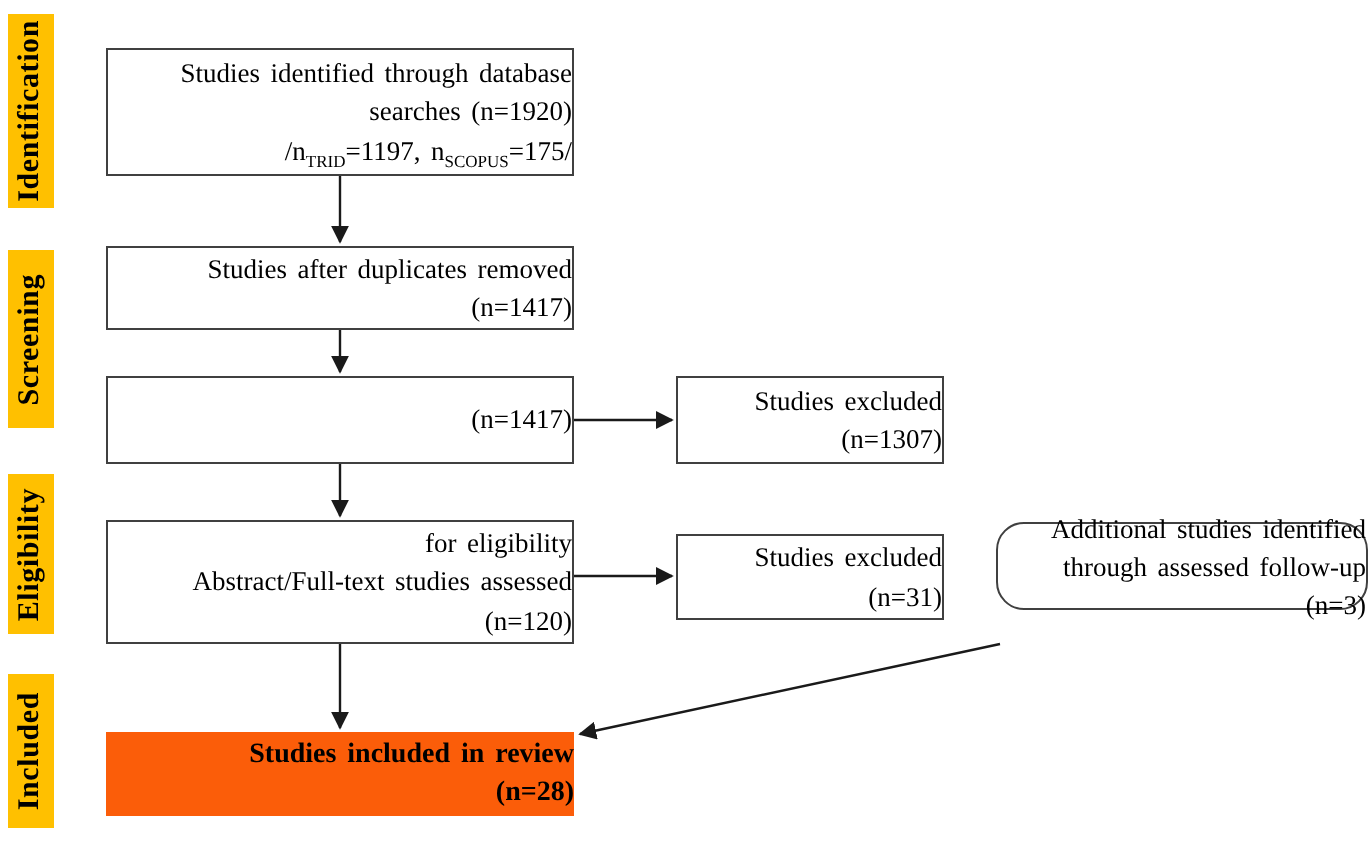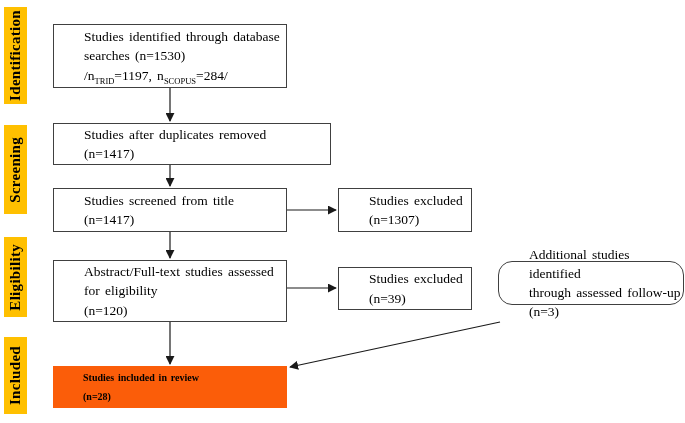--- a/index.html
+++ b/index.html
@@ -30,31 +30,30 @@
     font-size:15px;
     letter-spacing:0.3px;
     white-space:nowrap;
   }
   .box{
     position:absolute;
     box-sizing:border-box;
     border:1px solid var(--box-border);
     background:#ffffff;
     display:flex;flex-direction:column;justify-content:center;
-    text-align:left;
+    text-align:right;
     font-size:13.5px;
     line-height:19.5px;
     word-spacing:0.14em;
-    padding-left:30px;
   }
   .box.nb{border:none;}
   .box.included{
     background:var(--included-bg);
     font-weight:bold;
-    font-size:10px;
+    font-size:14px;
   }
   sub{font-size:8.5px;line-height:0;}
   svg.arrows{position:absolute;left:0;top:0;pointer-events:none;}
   svg.arrows line{stroke:var(--arrow);stroke-width:1.2;}
 </style>
 </head>
 <body>
 
 <div class="canvas">
 
@@ -81,53 +80,52 @@
     <line x1="170" y1="165" x2="170" y2="186" marker-end="url(#ah)"></line>
     <line x1="170" y1="232" x2="170" y2="258" marker-end="url(#ah)"></line>
     <line x1="170" y1="322" x2="170" y2="364" marker-end="url(#ah)"></line>
     <line x1="287" y1="210" x2="336" y2="210" marker-end="url(#ah)"></line>
     <line x1="287" y1="288" x2="336" y2="288" marker-end="url(#ah)"></line>
     <line x1="500" y1="322" x2="290" y2="367" marker-end="url(#ah)"></line>
   </svg>
 
   <div class="box" style="left:53px;top:24px;width:234px;height:64px;">
     <div>Studies identified through database</div>
-    <div>searches (n=1530)</div>
-    <div><span>/n</span><sub>TRID</sub><span>=1197, n</span><sub>SCOPUS</sub><span>=284/</span></div>
+    <div>searches (n=1920)</div>
+    <div><span>/n</span><sub>TRID</sub><span>=1197, n</span><sub>SCOPUS</sub><span>=175/</span></div>
   </div>
 
-  <div class="box" style="left:53px;top:123px;width:278px;height:42px;">
+  <div class="box" style="left:53px;top:123px;width:234px;height:42px;">
     <div>Studies after duplicates removed</div>
     <div>(n=1417)</div>
   </div>
 
   <div class="box" style="left:53px;top:188px;width:234px;height:44px;">
-    <div>Studies screened from title</div>
     <div>(n=1417)</div>
   </div>
 
   <div class="box" style="left:53px;top:260px;width:234px;height:62px;">
+    <div>for eligibility</div>
     <div>Abstract/Full-text studies assessed</div>
-    <div>for eligibility</div>
     <div>(n=120)</div>
   </div>
 
   <div class="box included nb" style="left:53px;top:366px;width:234px;height:42px;">
     <div>Studies included in review</div>
     <div>(n=28)</div>
   </div>
 
   <div class="box" style="left:338px;top:188px;width:134px;height:44px;">
     <div>Studies excluded</div>
     <div>(n=1307)</div>
   </div>
 
   <div class="box" style="left:338px;top:267px;width:134px;height:43px;">
     <div>Studies excluded</div>
-    <div>(n=39)</div>
+    <div>(n=31)</div>
   </div>
 
   <div class="box" style="left:498px;top:261px;width:186px;height:44px;line-height:19px;border-radius:14px;">
     <div>Additional studies identified</div>
     <div>through assessed follow-up</div>
     <div>(n=3)</div>
   </div>
 
 </div>
 

